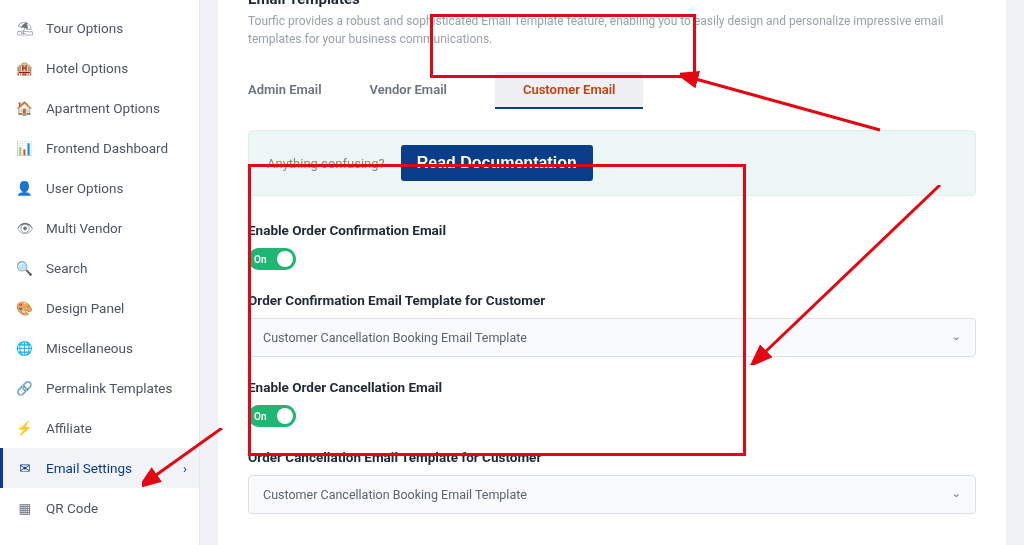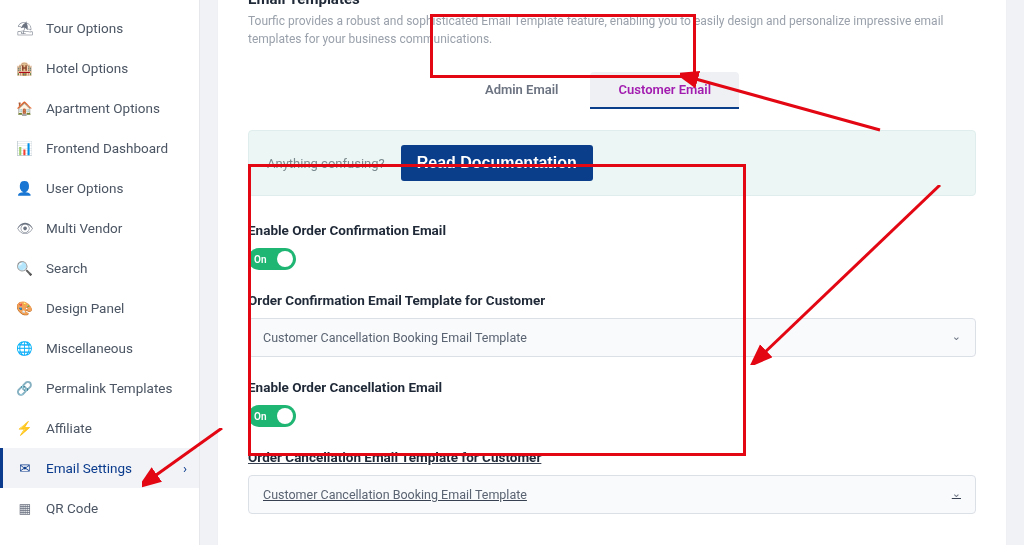--- a/index.html
+++ b/index.html
@@ -59,37 +59,36 @@
     border-radius: 6px;
     box-shadow: 0 1px 2px rgba(0,0,0,0.04);
     margin-top: -10px;
     padding: 0 0 20px 0;
   }
   .page-head { padding: 0 30px 18px 30px; }
   .page-title { font-weight: 700; font-size: 15px; color:#1f2937; margin-bottom:4px; }
   .page-sub { font-size: 12px; color:#9aa1ab; line-height:1.5; }
   .tabs {
     display: flex;
-    gap: 32px;
+    gap: 48px;
     padding: 6px 30px 0 30px;
     border-bottom: 1px solid transparent;
-    justify-content: center;
   }
   .tab {
     padding: 10px 28px;
     color:#6b7280;
     font-weight:600;
     font-size:13px;
     cursor:pointer;
     border-radius:4px 4px 0 0;
   }
   .tab.plain { padding-left:0; padding-right:0; }
   .tab.active {
     background:#eef0f4;
-    color:#a21caf;
+    color:#c2410c;
     border-bottom: 2px solid #0a3d8a;
   }
   .content { padding: 20px 30px 8px 30px; }
   .help-box {
     background:#ecf6f5;
     border:1px solid #dfeeed;
     border-radius:4px;
     padding:14px 18px;
     display:flex;
     align-items:center;
@@ -222,20 +221,21 @@
 
   <div class="main">
     <div class="card">
       <div class="page-head">
         <div class="page-title">Email Templates</div>
         <div class="page-sub">Tourfic provides a robust and sophisticated Email Template feature, enabling you to easily design and personalize impressive email templates for your business communications.</div>
       </div>
 
       <div class="tabs">
         <div class="tab plain">Admin Email</div>
+        <div class="tab plain">Vendor Email</div>
         <div class="tab active">Customer Email</div>
       </div>
 
       <div class="content">
         <div class="help-box">
           <span class="help-text">Anything confusing?</span>
           <button class="btn-doc">Read Documentation</button>
         </div>
 
         <div class="field-block">
@@ -255,21 +255,21 @@
         </div>
 
         <div class="field-block">
           <span class="field-label">Enable Order Cancellation Email</span>
           <div class="toggle">
             <span>On</span>
             <span class="knob"></span>
           </div>
         </div>
 
-        <div class="field-block" style="text-decoration:underline;">
+        <div class="field-block" style="">
           <span class="field-label">Order Cancellation Email Template for Customer</span>
           <div class="select">
             <span>Customer Cancellation Booking Email Template</span>
             <span class="chev">⌄</span>
           </div>
         </div>
       </div>
     </div>
 
   </div>

